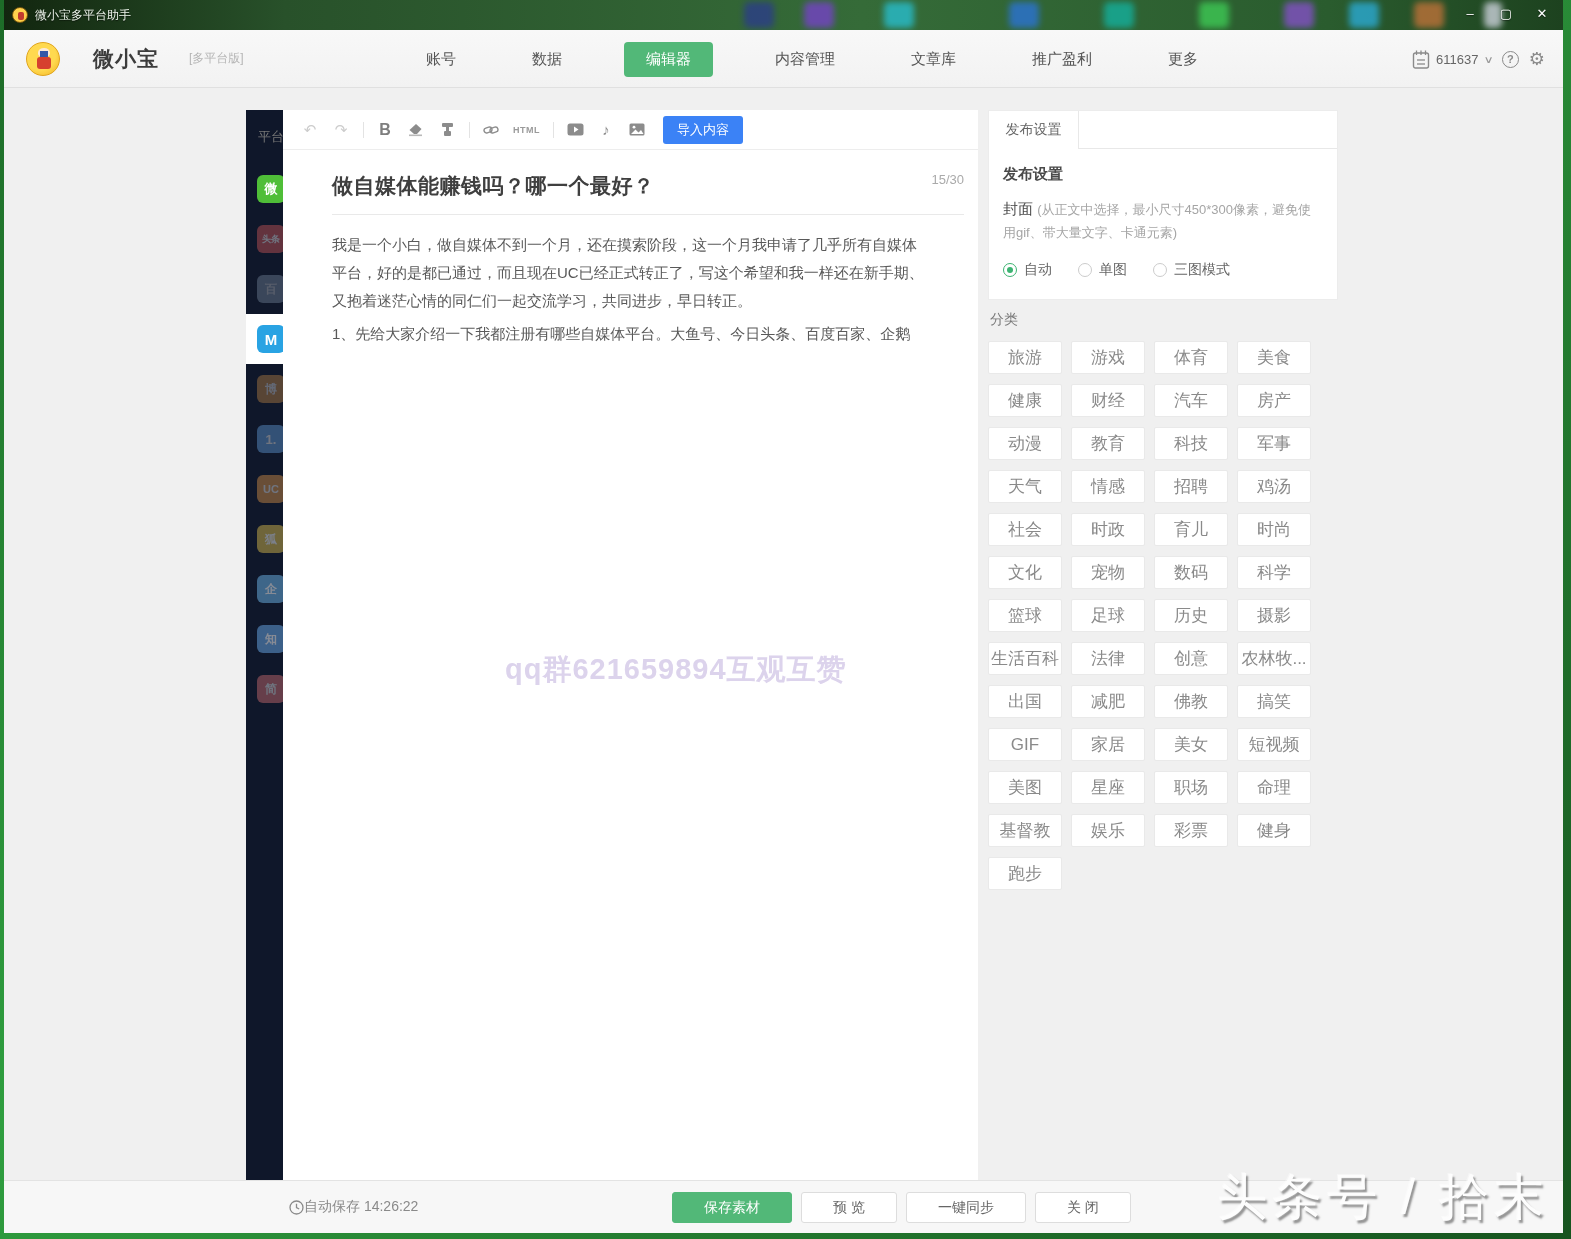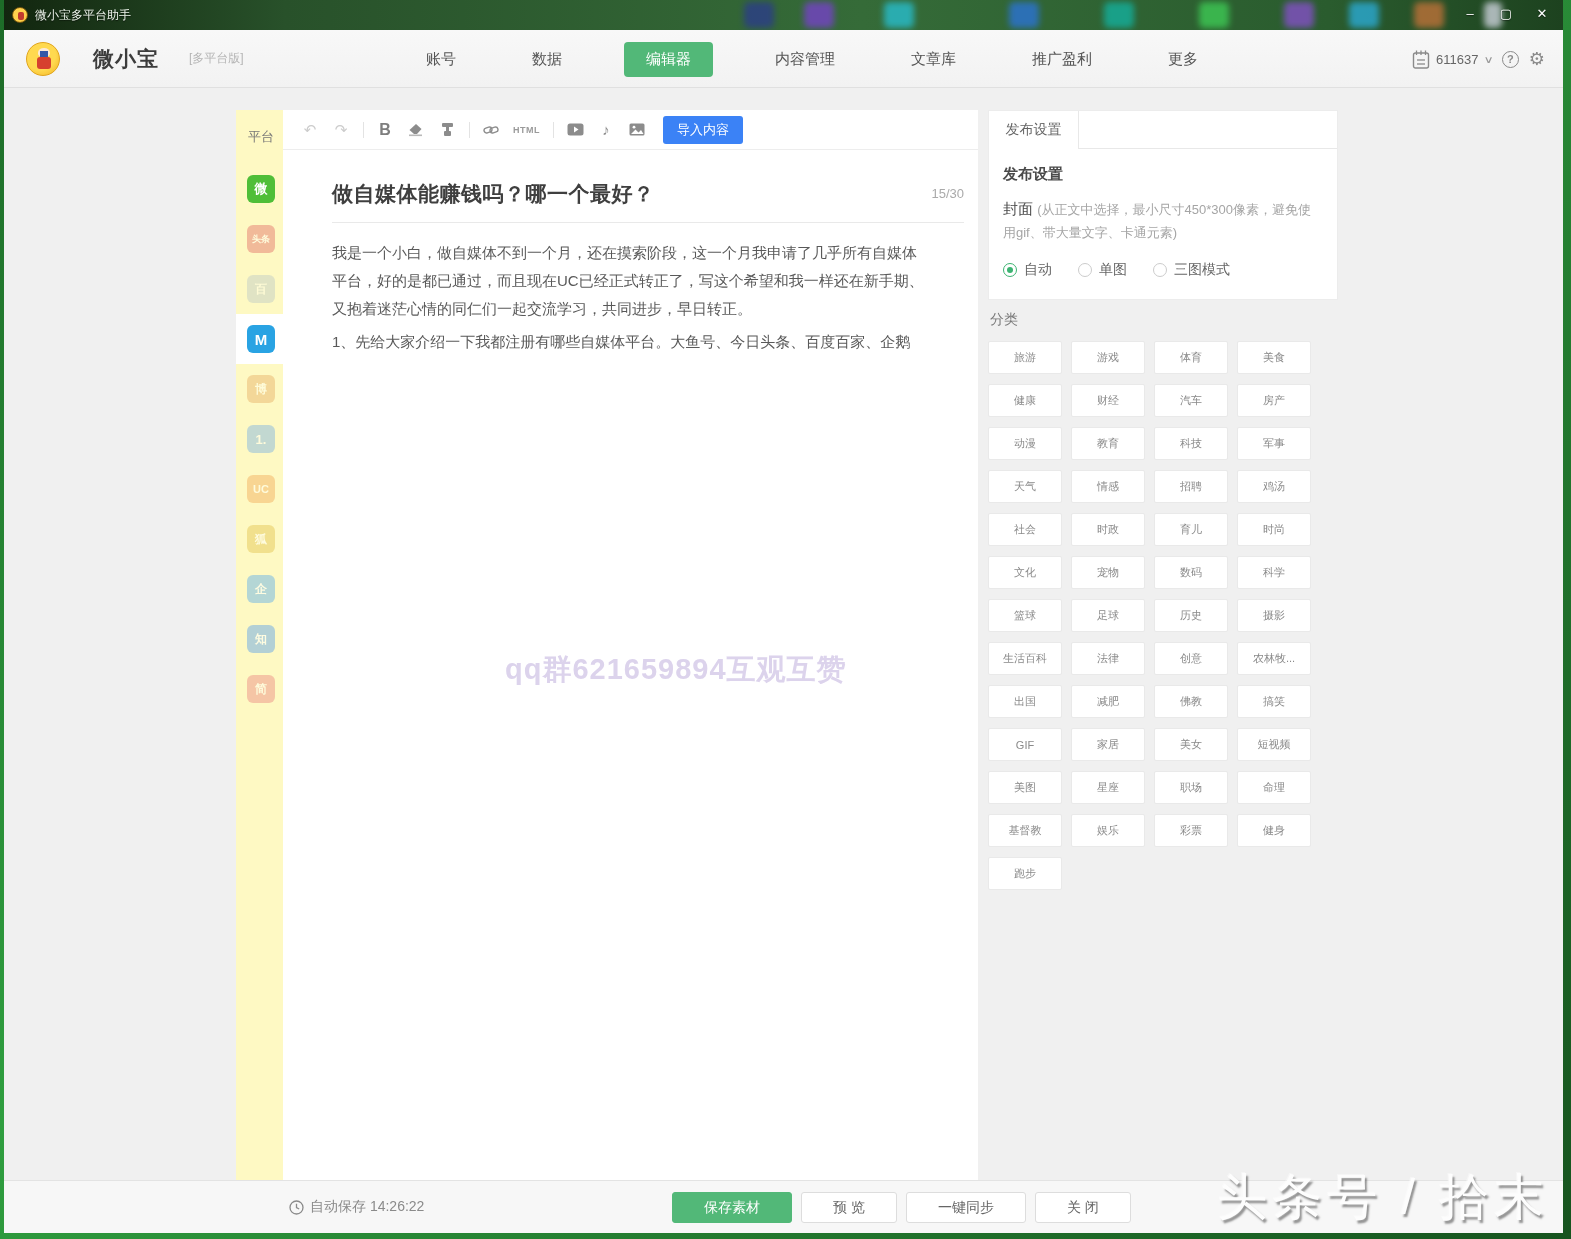--- a/index.html
+++ b/index.html
@@ -46,40 +46,40 @@
   .cal-icon { width:18px; height:20px; }
   .account-num { font-size:13px; color:#666; }
   .chev { font-size:10px; color:#999; transform:scaleX(1.4); }
   .help-circle { width:17px; height:17px; border:1.5px solid #8a8a8a; border-radius:50%; color:#8a8a8a; font-size:11px; font-weight:bold; text-align:center; line-height:15px; }
   .gear { font-size:18px; color:#8a8a8a; line-height:1; }
 
   
   .main { position:absolute; left:0; top:88px; right:0; bottom:53px; background:#f0f0f0; }
 
   
-  .sidebar { position:absolute; left:232px; top:22px; width:50px; bottom:0; background:#fef9c3; }
+  .sidebar { position:absolute; left:242px; top:22px; width:50px; bottom:0; background:#0f172a; }
   .sidebar-label { font-size:13px; color:#777; text-align:center; padding-top:18px; }
   .platforms { margin-top:18px; display:flex; flex-direction:column; }
   .platform-row { height:50px; display:flex; align-items:center; justify-content:center; cursor:default; }
   .platform-row.active { background:#ffffff; }
   .p-icon { width:28px; height:28px; border-radius:6px; color:#fff; font-weight:bold; font-size:13px; display:flex; align-items:center; justify-content:center; overflow:hidden; }
 
   
   .editor { position:absolute; left:279px; top:22px; width:695px; bottom:0; background:#fff; }
   .toolbar { height:40px; border-bottom:1px solid #ededed; display:flex; align-items:center; padding-left:14px; }
   .tb-btn { width:26px; height:26px; display:flex; align-items:center; justify-content:center; margin-right:5px; color:#8c8c8c; font-size:15px; cursor:default; border-radius:3px; }
   .tb-btn.dim { color:#cccccc; }
   .tb-btn svg { display:block; }
   .tb-sep { width:1px; height:16px; background:#e3e3e3; margin:0 8px 0 4px; }
   .tb-bold { font-weight:bold; font-size:16px; color:#7e7e7e; }
   .tb-html { font-size:9px; letter-spacing:.5px; color:#9a9a9a; font-weight:bold; width:auto; padding:0 4px; }
   .import-btn { margin-left:8px; background:#3b82f6; color:#fff; font-size:13px; padding:5px 14px; border-radius:3px; cursor:default; }
 
   .editor-body { padding:0 14px 0 49px; }
-  .title-row { display:flex; align-items:center; margin-top:30px; }
+  .title-row { display:flex; align-items:flex-start; margin-top:22px; }
   .doc-title { font-size:21px; font-weight:bold; color:#3f3f3f; flex:1; letter-spacing:.5px; }
   .title-counter { font-size:13px; color:#aaa; padding-bottom:2px; }
   .title-divider { border-bottom:1px solid #e9e9e9; margin-top:14px; }
   .paragraphs { width:594px; margin-top:16px; }
   .paragraphs p { font-size:15px; color:#595959; line-height:1.85; margin-bottom:6px; }
   .editor-watermark {
     position:absolute; left:222px; top:540px; font-size:29px; font-weight:bold;
     color:#dcd3ec; letter-spacing:1px; white-space:nowrap;
   }
 
@@ -94,25 +94,25 @@
   .cover-line .cover-word { font-size:15px; color:#4a4a4a; }
   .radio-row { display:flex; align-items:center; gap:26px; margin-top:16px; }
   .radio-opt { display:flex; align-items:center; gap:7px; font-size:14px; color:#666; cursor:default; }
   .radio-dot { width:14px; height:14px; border-radius:50%; border:1px solid #ccc; background:#fff; position:relative; }
   .radio-opt.selected .radio-dot { border-color:#3cb371; }
   .radio-opt.selected .radio-dot::after { content:""; position:absolute; left:3px; top:3px; width:6px; height:6px; border-radius:50%; background:#3cb371; }
 
   .category-section { margin-top:11px; }
   .category-label { font-size:14px; color:#777; margin-left:2px; }
   .category-grid { margin-top:12px; display:grid; grid-template-columns:repeat(4,74px); gap:10px 9px; }
-  .cat-btn { height:33px; background:#fff; border:1px solid #e9e9e9; border-radius:2px; font-size:11px; color:#8a8a8a; display:flex; align-items:center; justify-content:center; cursor:default; white-space:nowrap; overflow:hidden; }
+  .cat-btn { height:33px; background:#fff; border:1px solid #e9e9e9; border-radius:2px; font-size:17px; color:#8a8a8a; display:flex; align-items:center; justify-content:center; cursor:default; white-space:nowrap; overflow:hidden; }
 
   
   .footer { position:absolute; left:0; right:0; bottom:0; height:53px; background:#f7f7f7; border-top:1px solid #e3e3e3; }
-  .autosave { position:absolute; left:285px; top:17px; display:flex; align-items:center; gap:6px; font-size:14px; color:#8a8a8a; }
+  .autosave { position:absolute; left:285px; top:17px; display:flex; align-items:center; font-size:14px; color:#8a8a8a; }
   .footer-btns { position:absolute; left:668px; top:11px; display:flex; gap:9px; }
   .f-btn { height:31px; padding:0 31px; border:1px solid #ddd; border-radius:3px; background:#fff; font-size:14px; color:#666; display:flex; align-items:center; cursor:default; white-space:nowrap; }
   .f-btn.primary { background:#52b878; border-color:#52b878; color:#fff; }
 
   
   .overlay-watermark {
     position:absolute; right:14px; bottom:2px; font-size:50px; color:#fdfdfd;
     letter-spacing:5px; text-shadow:2px 3px 2px rgba(80,80,80,.6), -1px -1px 0 rgba(255,255,255,.4);
     z-index:5; white-space:nowrap;
   }

